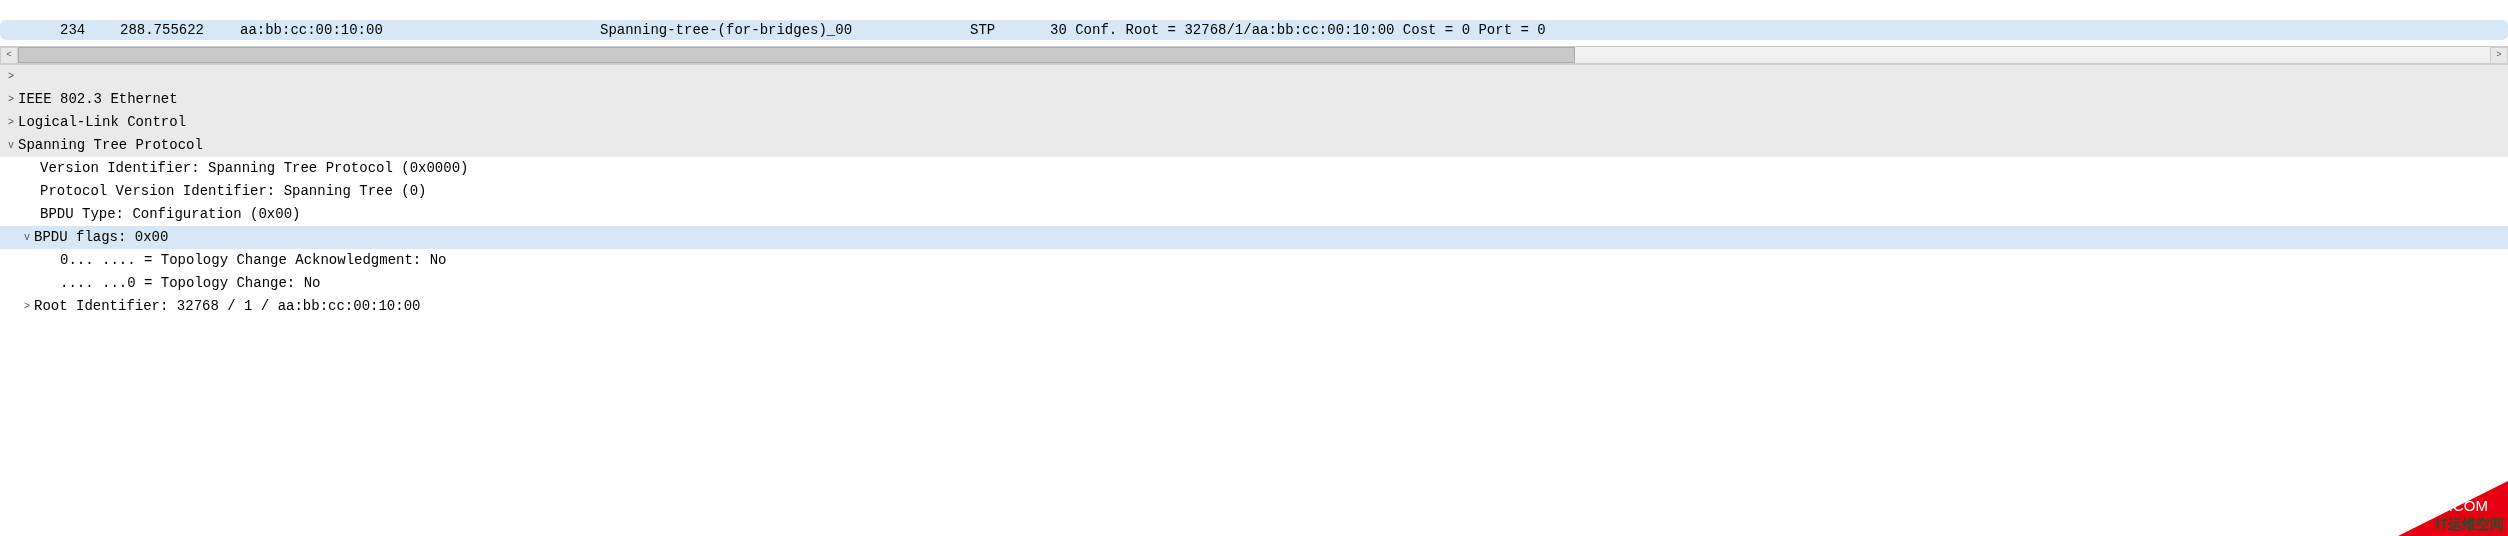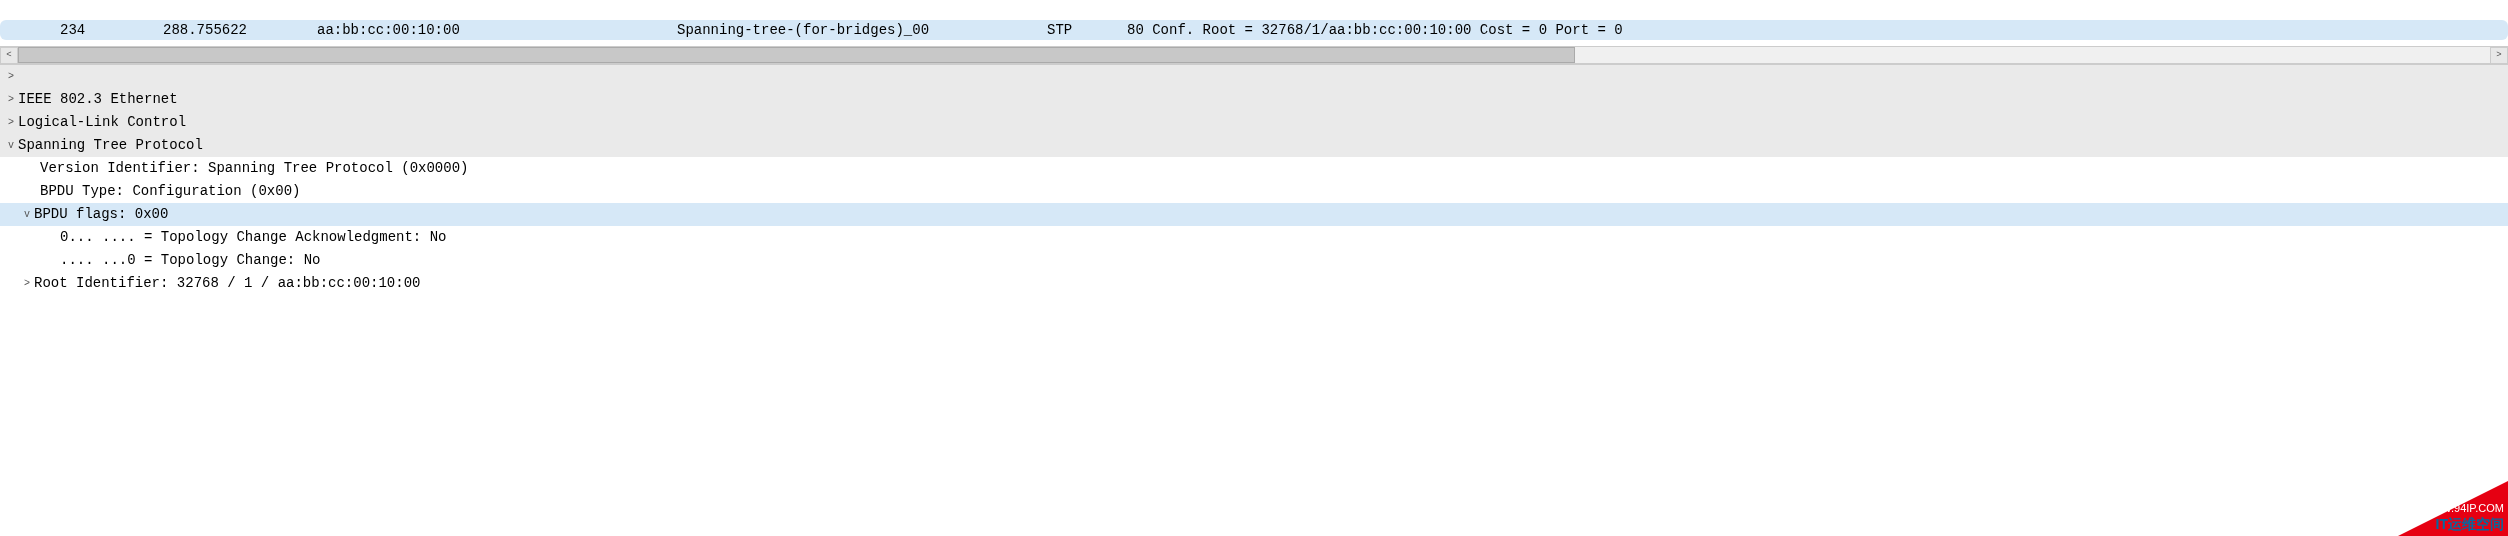--- a/index.html
+++ b/index.html
@@ -25,22 +25,22 @@
     padding-left: 60px;
     border-radius: 6px;
   }
   .packet-row.selected {
     background: #d6e8f7;
   }
   .packet-row.faded {
     color: #bbb;
   }
   .col-no { width: 60px; }
-  .col-time { width: 120px; margin-left: 43px; }
-  .col-src { width: 360px; margin-left: 34px; }
+  .col-time { width: 120px; }
+  .col-src { width: 360px; }
   .col-dst { width: 370px; }
   .col-proto { width: 80px; }
   .col-info { flex: 1; }
   .hscroll {
     display: flex;
     height: 18px;
     background: #f0f0f0;
     border-top: 1px solid #ccc;
     border-bottom: 1px solid #ccc;
     align-items: center;
@@ -111,71 +111,72 @@
     bottom: 0;
     width: 0;
     height: 0;
     border-left: 110px solid transparent;
     border-bottom: 55px solid #e60012;
   }
   .brand-txt {
     position: fixed;
     right: 4px;
     bottom: 2px;
-    color: #0369a1;
+    color: #14532d;
     font-family: sans-serif;
     font-weight: bold;
     font-size: 14px;
   }
   .brand-url {
     position: fixed;
-    right: 4px;
+    right: 20px;
     bottom: 22px;
     color: #fff;
     font-family: sans-serif;
-    font-size: 11px;
+    font-size: 15px;
   }
 </style>
 </head>
 <body>
 
 <div class="packet-list">
   <div class="packet-row faded">
     <span class="col-no"></span>
     <span class="col-time"></span>
     <span class="col-src"></span>
     <span class="col-dst"></span>
     <span class="col-proto"></span>
     <span class="col-info"></span>
   </div>
   <div class="packet-row selected">
     <span class="col-no">234</span>
     <span class="col-time">288.755622</span>
     <span class="col-src">aa:bb:cc:00:10:00</span>
     <span class="col-dst">Spanning-tree-(for-bridges)_00</span>
     <span class="col-proto">STP</span>
-    <span class="col-info">80 Conf. Root = 32768/1/aa:bb:cc:00:10:00  Cost = 0   Port = 0</span>
+    <span class="col-info">30 Conf. Root = 32768/1/aa:bb:cc:00:10:00  Cost = 0   Port = 0</span>
   </div>
   <div class="packet-row faded" style="height:6px;overflow:hidden;"></div>
 </div>
 
 <div class="hscroll">
   <div class="hscroll-btn">&lt;</div>
   <div class="hscroll-track">
     <div class="hscroll-thumb"></div>
   </div>
   <div class="hscroll-btn">&gt;</div>
 </div>
 
 <div class="details-pane details-wrap">
   <div class="tree-line selected-group"><span class="caret">&gt;</span></div>
   <div class="tree-line selected-group"><span class="caret">&gt;</span><span>IEEE 802.3 Ethernet</span></div>
   <div class="tree-line selected-group"><span class="caret">&gt;</span><span>Logical-Link Control</span></div>
   <div class="tree-line selected-group"><span class="caret">v</span><span>Spanning Tree Protocol</span></div>
   <div class="tree-line indent2"><span>Version Identifier: Spanning Tree Protocol (0x0000)</span></div>
+  <div class="tree-line indent2"><span>Protocol Version Identifier: Spanning Tree (0)</span></div>
   <div class="tree-line indent2"><span>BPDU Type: Configuration (0x00)</span></div>
   <div class="tree-line hl indent1"><span class="caret">v</span><span>BPDU flags: 0x00</span></div>
   <div class="tree-line indent3"><span>0... .... = Topology Change Acknowledgment: No</span></div>
   <div class="tree-line indent3"><span>.... ...0 = Topology Change: No</span></div>
   <div class="tree-line indent1"><span class="caret">&gt;</span><span>Root Identifier: 32768 / 1 / aa:bb:cc:00:10:00</span></div>
 
   <div class="red-box" style="left:28px; top:254px; width:645px; height:26px;"></div>
 </div>
 
 <div class="bl-tri"></div>

